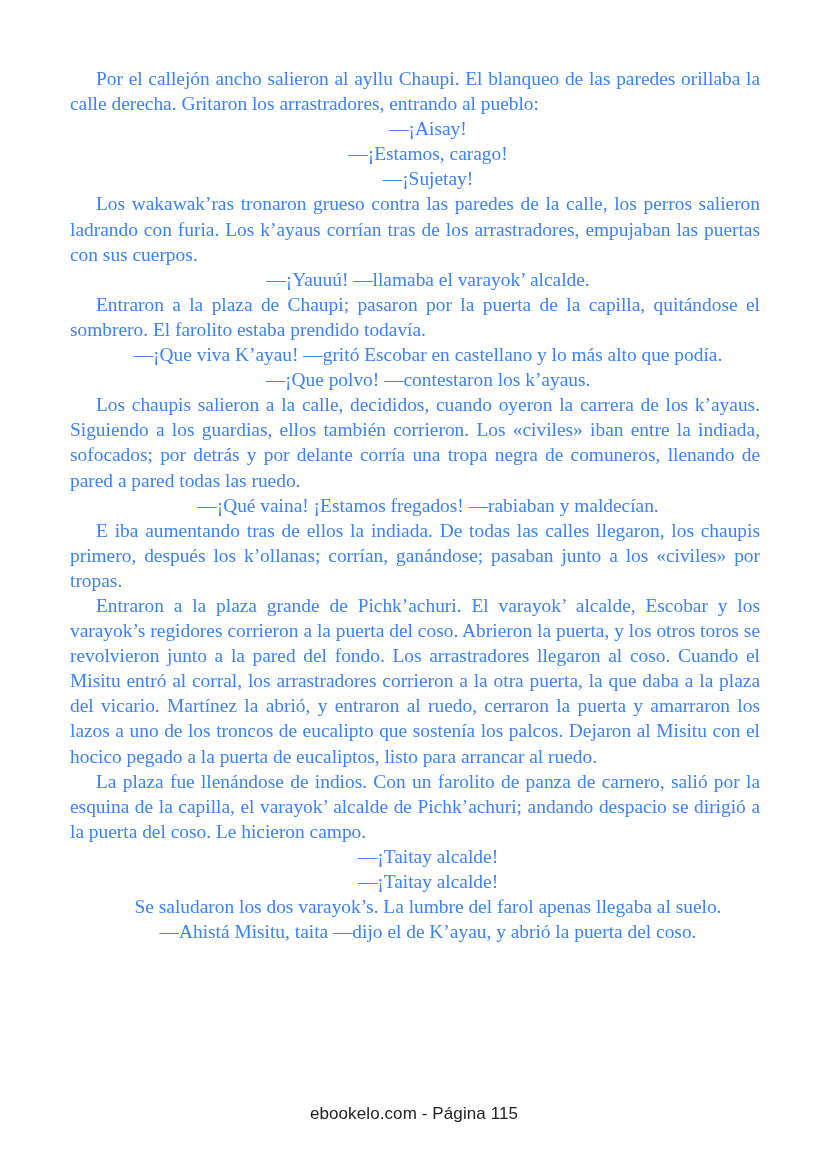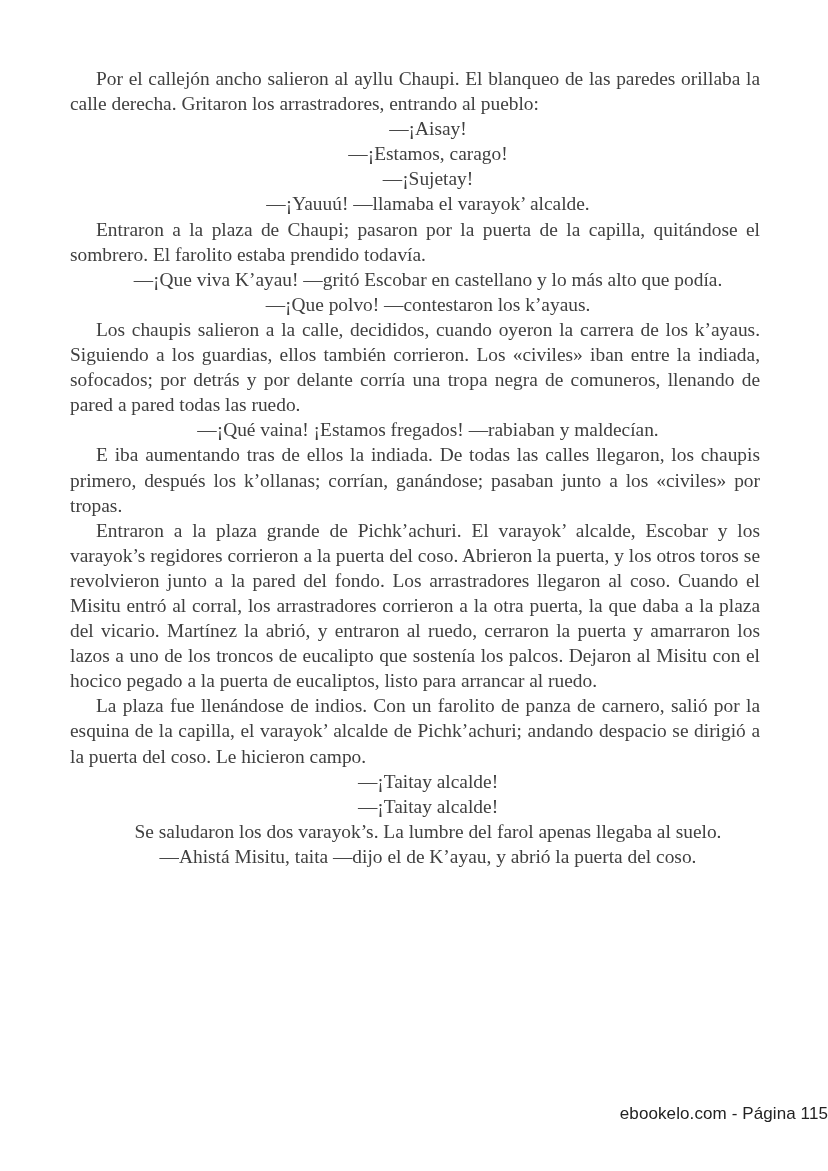--- a/index.html
+++ b/index.html
@@ -19,57 +19,58 @@
   .text-column {
     position: absolute;
     left: 70px;
     top: 66px;
     width: 690px;
   }
   .para {
     font-family: "Liberation Serif", "DejaVu Serif", serif;
     font-size: 19.4px;
     line-height: 25.1px;
-    color: #404040;
+    color: #3b82f6;
     text-align: justify;
     text-justify: inter-word;
     margin: 0;
     padding: 0;
     text-indent: 26px;
     -webkit-hyphens: none;
     hyphens: none;
   }
   
   .para.short {
     text-align: center;
     text-indent: 26px;
   }
   .footer {
     position: absolute;
     left: 0;
     top: 1104px;
     width: 828px;
-    text-align: right;
+    text-align: center;
     font-family: "Liberation Sans", "DejaVu Sans", sans-serif;
     font-size: 17px;
     color: #222222;
     letter-spacing: 0.1px;
   }
 </style>
 </head>
 <body>
 
 <div class="page">
 
   <div class="text-column">
 
     <p class="para">Por el callejón ancho salieron al ayllu Chaupi. El blanqueo de las paredes orillaba la calle derecha. Gritaron los arrastradores, entrando al pueblo:</p>
     <p class="para short">—¡Aisay!</p>
     <p class="para short">—¡Estamos, carago!</p>
     <p class="para short">—¡Sujetay!</p>
+    <p class="para">Los wakawak’ras tronaron grueso contra las paredes de la calle, los perros salieron ladrando con furia. Los k’ayaus corrían tras de los arrastradores, empujaban las puertas con sus cuerpos.</p>
     <p class="para short">—¡Yauuú! —llamaba el varayok’ alcalde.</p>
     <p class="para">Entraron a la plaza de Chaupi; pasaron por la puerta de la capilla, quitándose el sombrero. El farolito estaba prendido todavía.</p>
     <p class="para short">—¡Que viva K’ayau! —gritó Escobar en castellano y lo más alto que podía.</p>
     <p class="para short">—¡Que polvo! —contestaron los k’ayaus.</p>
     <p class="para">Los chaupis salieron a la calle, decididos, cuando oyeron la carrera de los k’ayaus. Siguiendo a los guardias, ellos también corrieron. Los «civiles» iban entre la indiada, sofocados; por detrás y por delante corría una tropa negra de comuneros, llenando de pared a pared todas las ruedo.</p>
     <p class="para short">—¡Qué vaina! ¡Estamos fregados! —rabiaban y maldecían.</p>
     <p class="para">E iba aumentando tras de ellos la indiada. De todas las calles llegaron, los chaupis primero, después los k’ollanas; corrían, ganándose; pasaban junto a los «civiles» por tropas.</p>
     <p class="para">Entraron a la plaza grande de Pichk’achuri. El varayok’ alcalde, Escobar y los varayok’s regidores corrieron a la puerta del coso. Abrieron la puerta, y los otros toros se revolvieron junto a la pared del fondo. Los arrastradores llegaron al coso. Cuando el Misitu entró al corral, los arrastradores corrieron a la otra puerta, la que daba a la plaza del vicario. Martínez la abrió, y entraron al ruedo, cerraron la puerta y amarraron los lazos a uno de los troncos de eucalipto que sostenía los palcos. Dejaron al Misitu con el hocico pegado a la puerta de eucaliptos, listo para arrancar al ruedo.</p>
     <p class="para">La plaza fue llenándose de indios. Con un farolito de panza de carnero, salió por la esquina de la capilla, el varayok’ alcalde de Pichk’achuri; andando despacio se dirigió a la puerta del coso. Le hicieron campo.</p>
     <p class="para short">—¡Taitay alcalde!</p>

